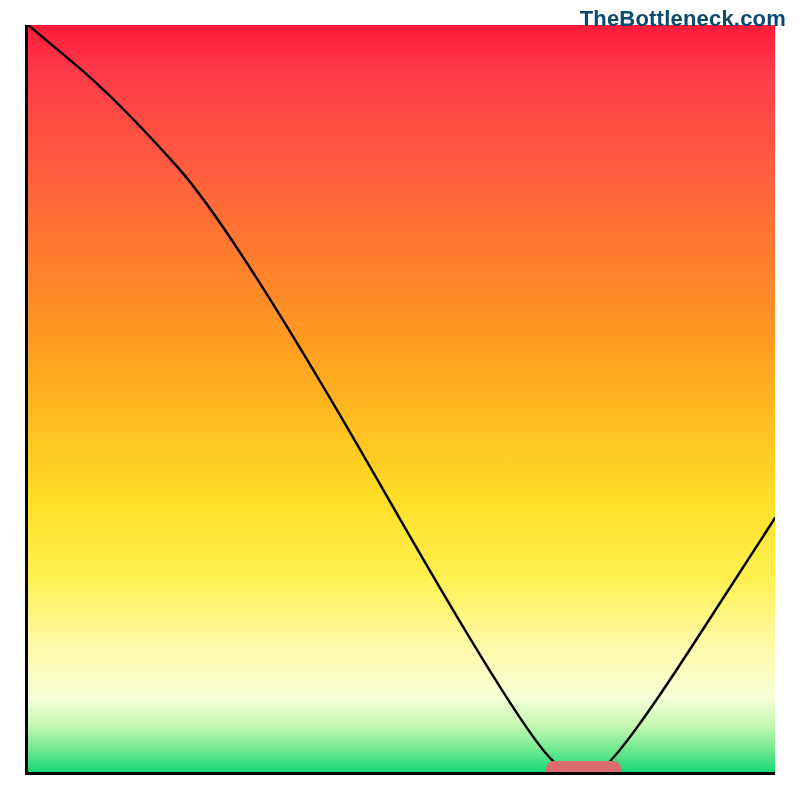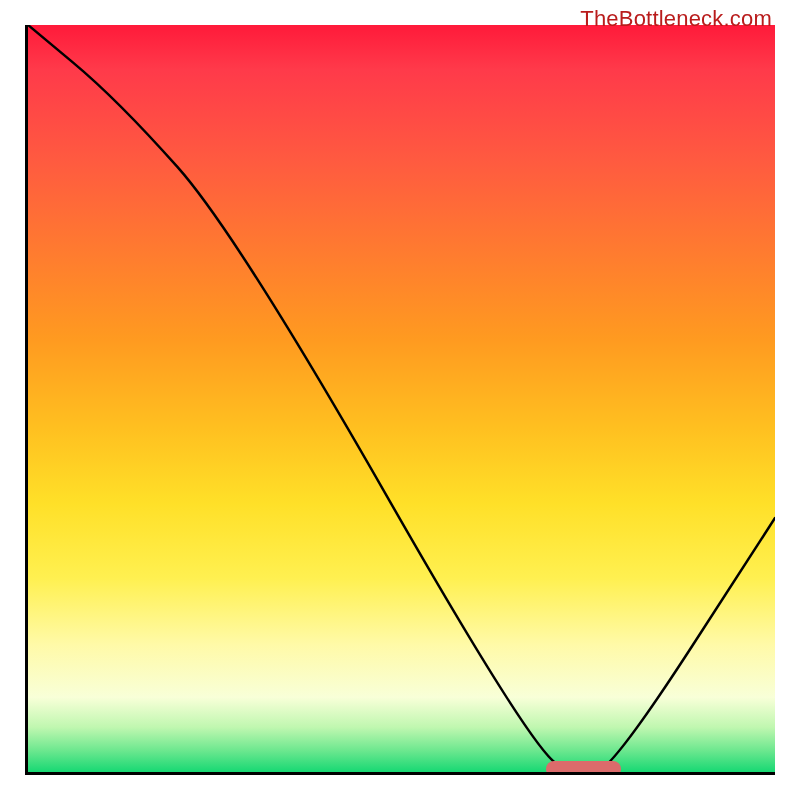--- a/index.html
+++ b/index.html
@@ -12,24 +12,24 @@
     overflow: hidden;
   }
   .wrap {
     position: relative;
     width: 800px;
     height: 800px;
   }
   .watermark {
     position: absolute;
     top: 6px;
-    right: 28px;
-    color: #b91c1c;
+    right: 14px;
+    color: #0c4a6e;
     font-size: 22px;
-    font-weight: 400;
+    font-weight: 700;
     letter-spacing: 0.2px;
     z-index: 10;
   }
   .plot {
     position: absolute;
     left: 25px;
     top: 25px;
     width: 750px;
     height: 750px;
     border-left: 3px solid #000;

